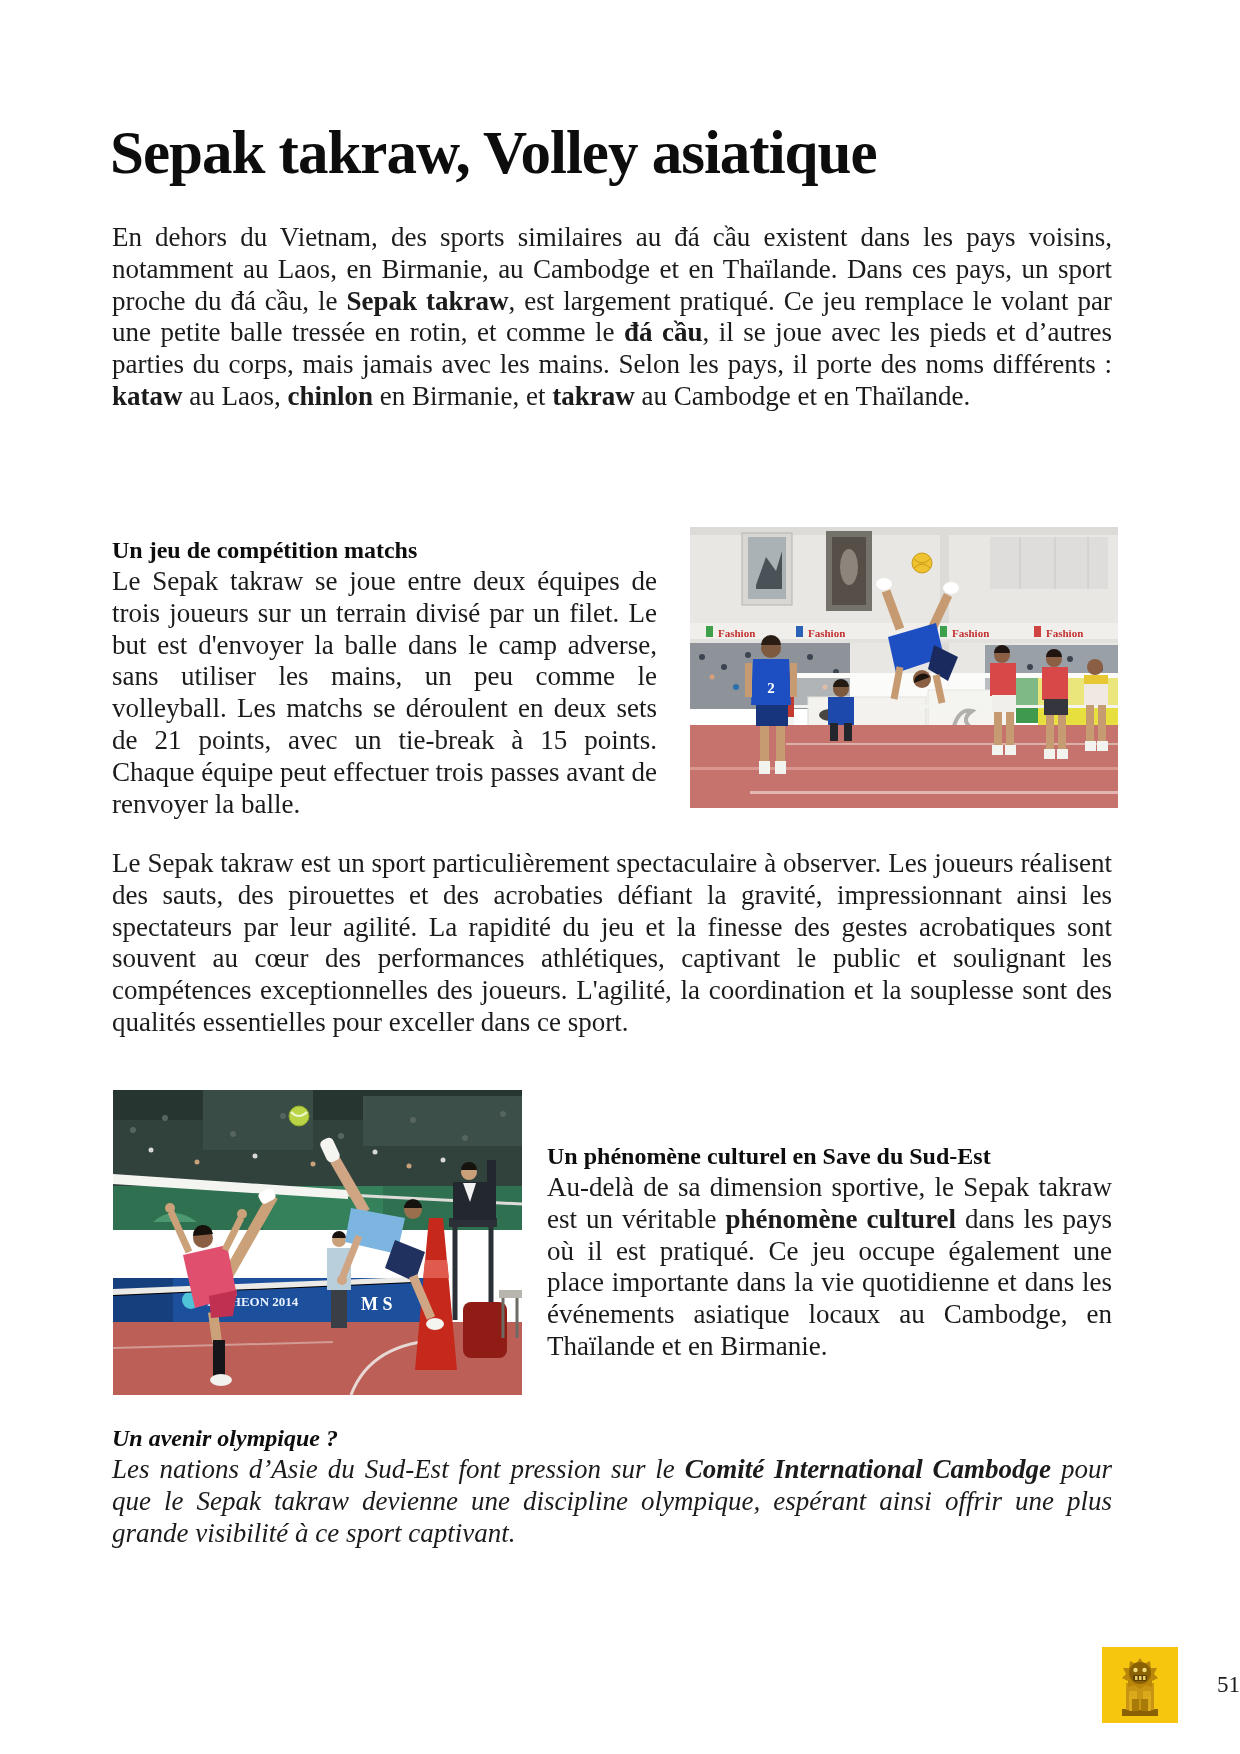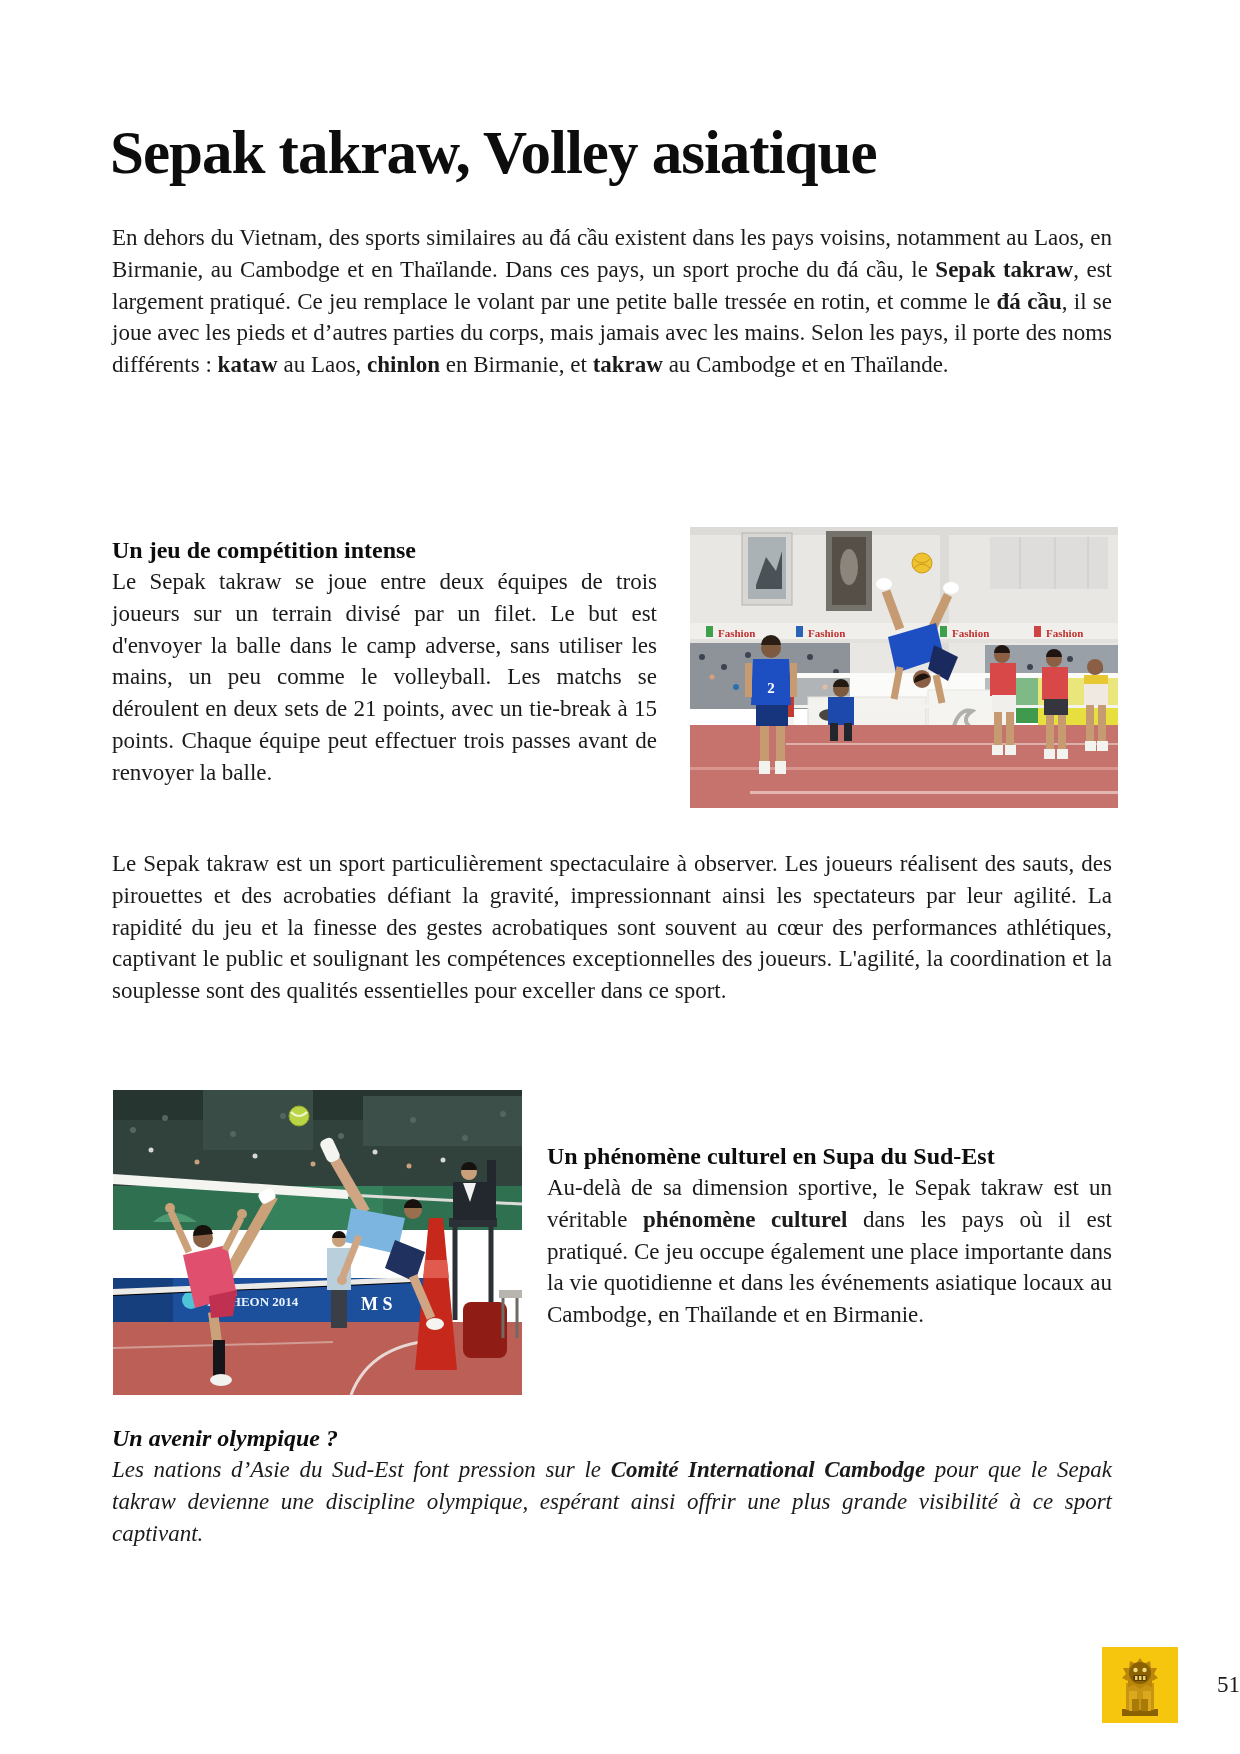--- a/index.html
+++ b/index.html
@@ -15,21 +15,21 @@
   .doc-title{
     left:110px;top:116px;width:1010px;
     font-size:61px;font-weight:bold;letter-spacing:-1px;
     line-height:74px;color:#0d0d0d;white-space:nowrap;
   }
   .section{width:1000px;}
   .sec-heading{
     font-size:24px;font-weight:bold;line-height:32px;color:#0d0d0d;
   }
   .body-text{
-    font-size:23px;line-height:31.8px;text-align:justify;color:#1b1b1b;
+    font-size:27px;line-height:31.8px;text-align:justify;color:#1b1b1b;
   }
   .b{font-weight:bold;}
   .photo{display:block;border:0;}
   .page-number{
     left:0;top:1672px;width:100%;text-align:right;
     font-size:23px;color:#1b1b1b;
   }
   .logo-box{left:1102px;top:1647px;width:76px;height:76px;}
 </style>
 </head>
@@ -37,21 +37,21 @@
 
 <div class="page">
 
   <div class="abs doc-title">Sepak takraw, Volley asiatique</div>
 
   <div class="abs section" style="left:112px;top:222px;">
     <div class="body-text"><span>En dehors du Vietnam, des sports similaires au đá cầu existent dans les pays voisins, notamment au Laos, en Birmanie, au Cambodge et en Thaïlande. Dans ces pays, un sport proche du đá cầu, le </span><span class="b">Sepak takraw</span><span>, est largement pratiqué. Ce jeu remplace le volant par une petite balle tressée en rotin, et comme le </span><span class="b">đá cầu</span><span>, il se joue avec les pieds et d’autres parties du corps, mais jamais avec les mains. Selon les pays, il porte des noms différents : </span><span class="b">kataw</span><span> au Laos, </span><span class="b">chinlon</span><span> en Birmanie, et </span><span class="b">takraw</span><span> au Cambodge et en Thaïlande.</span></div>
   </div>
 
   <div class="abs" style="left:112px;top:534px;width:545px;">
-    <div class="sec-heading">Un jeu de compétition intense</div>
+    <div class="sec-heading">Un jeu de compétition matchs</div>
     <div class="body-text"><span>Le Sepak takraw se joue entre deux équipes de trois joueurs sur un terrain divisé par un filet. Le but est d'envoyer la balle dans le camp adverse, sans utiliser les mains, un peu comme le volleyball. Les matchs se déroulent en deux sets de 21 points, avec un tie-break à 15 points. Chaque équipe peut effectuer trois passes avant de renvoyer la balle.</span></div>
   </div>
 
   <svg class="abs photo" style="left:690px;top:527px;" width="428" height="281" viewBox="0 0 428 281" role="img" aria-label="Match de Sepak takraw en salle : un joueur en bleu réalise un smash acrobatique au-dessus du filet face à des joueurs en rouge">
 
     <rect x="0" y="0" width="428" height="148" fill="#e8e7e3"></rect>
     <rect x="0" y="0" width="428" height="8" fill="#dcdbd7"></rect>
     <rect x="250" y="0" width="9" height="148" fill="#dcdbd7"></rect>
 
     <rect x="52" y="6" width="50" height="72" fill="#d8d7d3" stroke="#b5b4b0"></rect>
@@ -301,21 +301,21 @@
       <line x1="300" y1="186" x2="318" y2="228" stroke="#cfa584" stroke-width="9"></line>
       <ellipse cx="322" cy="234" rx="9" ry="6" fill="#f4f4f1"></ellipse>
       <line x1="246" y1="146" x2="230" y2="186" stroke="#cfa584" stroke-width="7"></line>
       <circle cx="229" cy="190" r="5" fill="#cfa584"></circle>
       <circle cx="300" cy="120" r="9" fill="#9a6f4d"></circle>
       <path d="M291,118 a9,9 0 0 1 18,0 Z" fill="#17120e"></path>
     </g>
   </svg>
 
   <div class="abs" style="left:547px;top:1140px;width:565px;">
-    <div class="sec-heading">Un phénomène culturel en Supa du Sud-Est</div>
+    <div class="sec-heading">Un phénomène culturel en Save du Sud-Est</div>
     <div class="body-text"><span>Au-delà de sa dimension sportive, le Sepak takraw est un véritable </span><span class="b">phénomène culturel</span><span> dans les pays où il est pratiqué. Ce jeu occupe également une place importante dans la vie quotidienne et dans les événements asiatique locaux au Cambodge, en Thaïlande et en Birmanie.</span></div>
   </div>
 
   <div class="abs section" style="left:112px;top:1422px;font-style:italic;">
     <div class="sec-heading">Un avenir olympique ?</div>
     <div class="body-text"><span>Les nations d’Asie du Sud-Est font pression sur le </span><span class="b">Comité International Cambodge</span><span> pour que le Sepak takraw devienne une discipline olympique, espérant ainsi offrir une plus grande visibilité à ce sport captivant.</span></div>
   </div>
 
   <div class="abs page-number">51</div>
 

